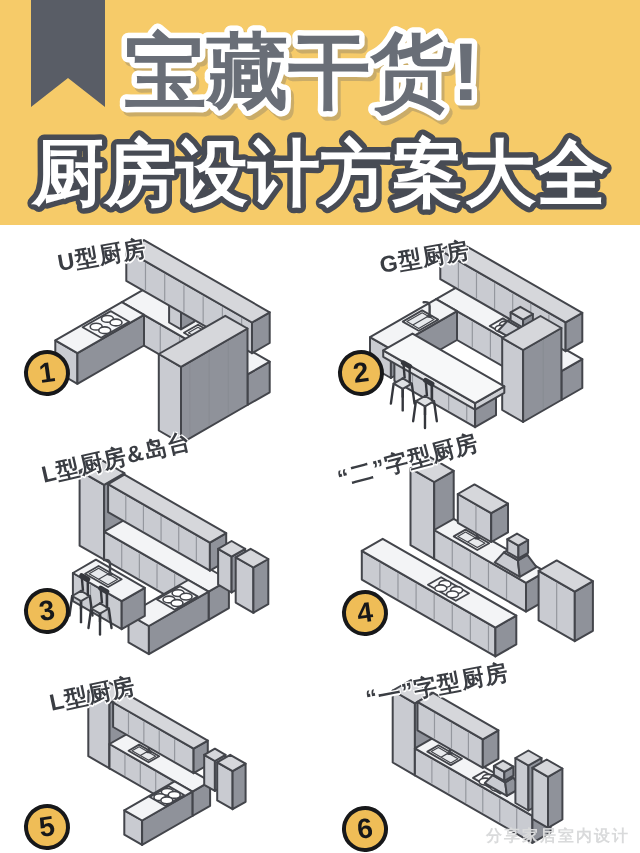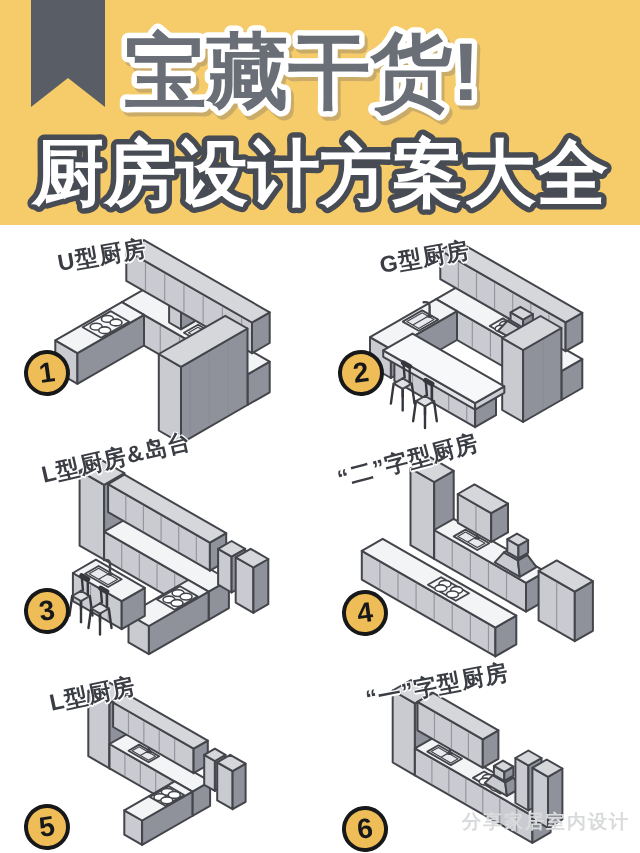--- a/index.html
+++ b/index.html
@@ -31,21 +31,21 @@
     text-shadow:-1px -1px 0 #fff,1px -1px 0 #fff,-1px 1px 0 #fff,1px 1px 0 #fff,0 2px 0 #fff;
   }
   .badge{
     position:absolute;width:46px;height:46px;border-radius:50%;
     background:var(--badge-bg,#EFBD57);border:4px solid var(--badge-ink,#17181A);
     color:var(--badge-ink,#17181A);font-size:28px;font-weight:900;
     display:flex;align-items:center;justify-content:center;box-sizing:border-box;
     transform:rotate(-8deg);
   }
   .watermark{
-    position:absolute;right:10px;bottom:18px;font-size:19px;font-weight:700;
+    position:absolute;right:10px;bottom:6px;font-size:16px;font-weight:700;
     color:var(--watermark-ink,#D9DADB);letter-spacing:2px;
   }
 </style>
 </head>
 <body>
 
 <div class="poster">
 
   <div class="header">
     <div class="ribbon"></div>

